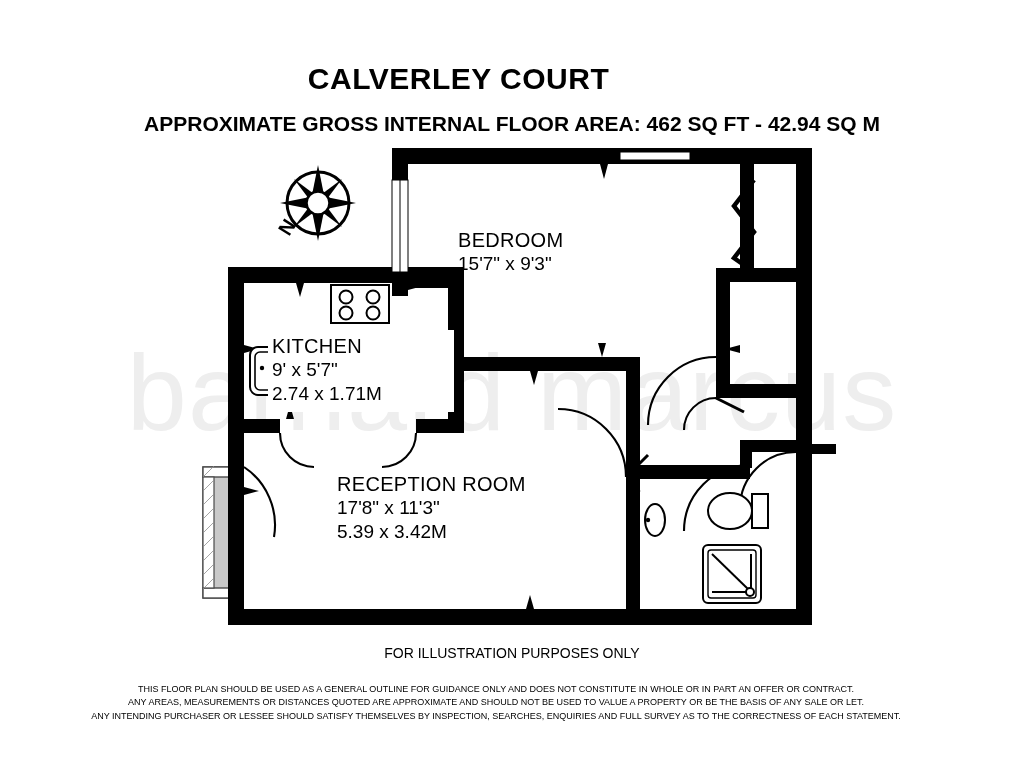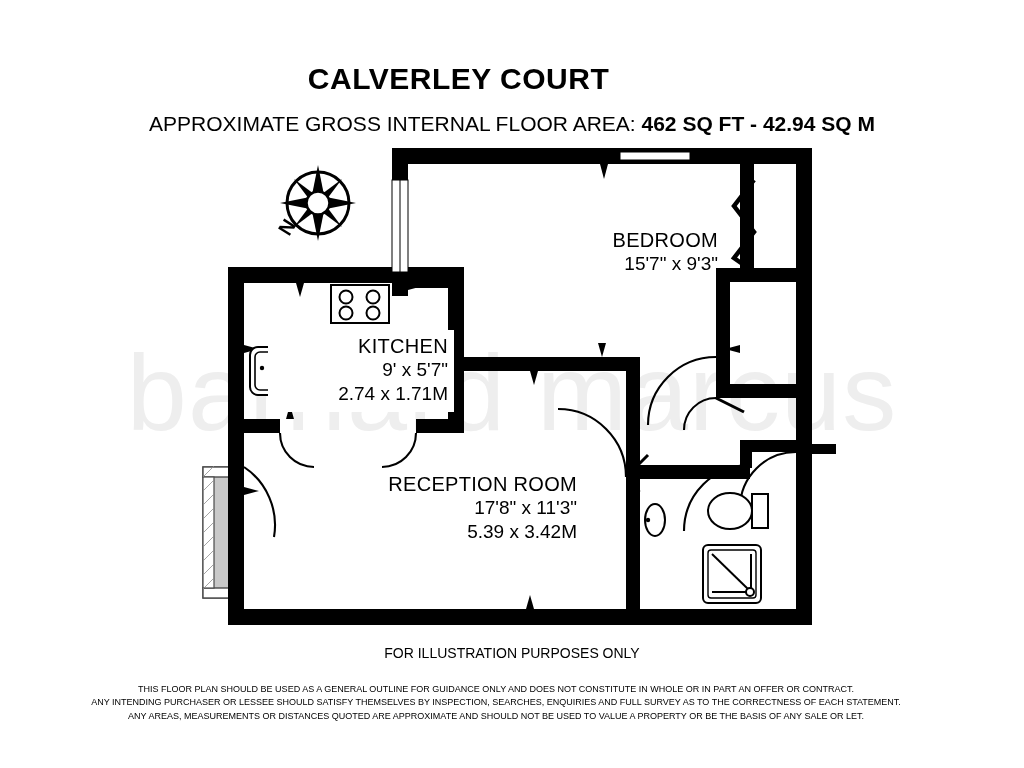--- a/index.html
+++ b/index.html
@@ -36,21 +36,21 @@
   }
   .area-line {
     position: absolute;
     top: 112px;
     left: 0;
     width: 1024px;
     text-align: center;
     font-size: 21px;
     white-space: nowrap;
   }
-  .area-label { font-weight: normal; }
+  .area-label { font-weight: bold; }
   .area-value { font-weight: bold; }
 
   
   .watermark {
     position: absolute;
     top: 330px;
     left: 0;
     width: 1024px;
     text-align: center;
     font-size: 108px;
@@ -68,21 +68,21 @@
     position: absolute;
     top: 0;
     left: 0;
     z-index: 2;
   }
 
   
   .room-label {
     position: absolute;
     z-index: 3;
-    text-align: right;
+    text-align: left;
     line-height: 1.22;
     white-space: nowrap;
   }
   .room-name {
     font-size: 20px;
     font-weight: normal;
     letter-spacing: 0.3px;
   }
   .room-dim {
     font-size: 19px;
@@ -336,17 +336,17 @@
 
   <div class="room-label" id="label-reception">
     <div class="room-name">RECEPTION ROOM</div>
     <div class="room-dim">17'8" x 11'3"</div>
     <div class="room-dim">5.39 x 3.42M</div>
   </div>
 
   <div class="illustration-note">FOR ILLUSTRATION PURPOSES ONLY</div>
   <div class="disclaimer">
     <div>THIS FLOOR PLAN SHOULD BE USED AS A GENERAL OUTLINE FOR GUIDANCE ONLY AND DOES NOT CONSTITUTE IN WHOLE OR IN PART AN OFFER OR CONTRACT.</div>
+    <div>ANY AREAS, MEASUREMENTS OR DISTANCES QUOTED ARE APPROXIMATE AND SHOULD NOT BE USED TO VALUE A PROPERTY OR BE THE BASIS OF ANY SALE OR LET.</div>
     <div>ANY INTENDING PURCHASER OR LESSEE SHOULD SATISFY THEMSELVES BY INSPECTION, SEARCHES, ENQUIRIES AND FULL SURVEY AS TO THE CORRECTNESS OF EACH STATEMENT.</div>
-    <div>ANY AREAS, MEASUREMENTS OR DISTANCES QUOTED ARE APPROXIMATE AND SHOULD NOT BE USED TO VALUE A PROPERTY OR BE THE BASIS OF ANY SALE OR LET.</div>
   </div>
 
 </div>
 
 </body></html>

